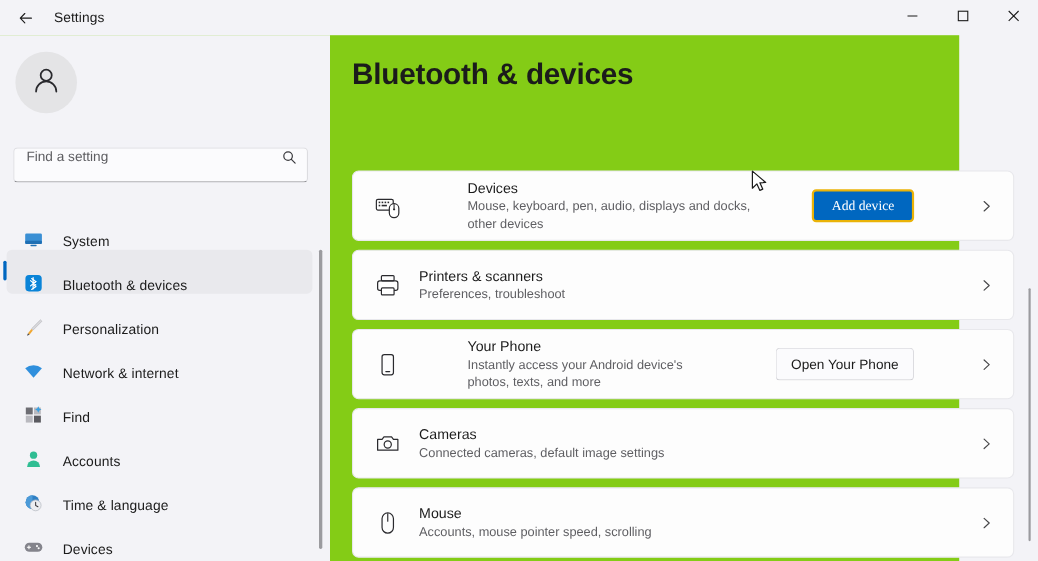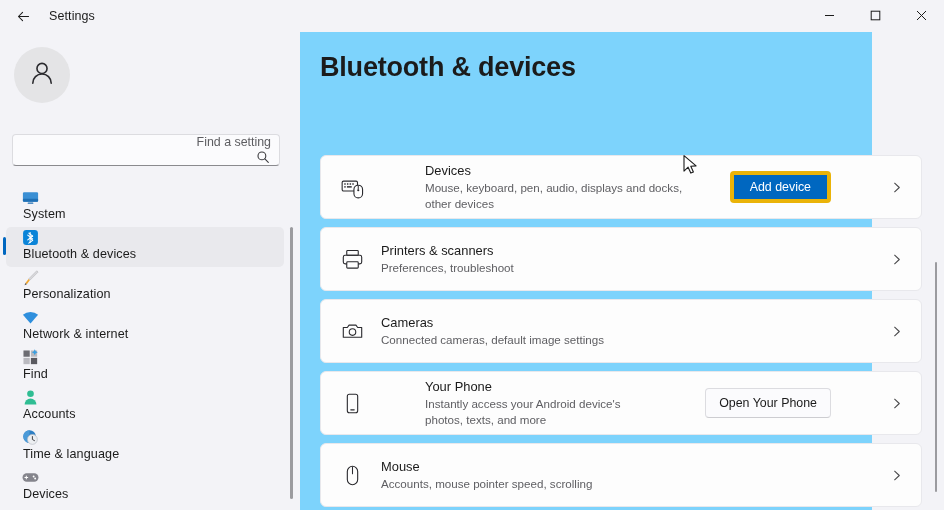--- a/index.html
+++ b/index.html
@@ -4,21 +4,21 @@
 <style>
   * { box-sizing: border-box; margin: 0; padding: 0; }
   html, body {
     width: 944px; height: 510px;
     overflow: hidden;
     font-family: "Liberation Sans", sans-serif;
     background: #f3f3f7;
     color: #1b1b1b;
     -webkit-font-smoothing: antialiased;
   }
-  #app { position: relative; width: 872px; height: 510px; background: #7dd3fc; }
+  #app { position: relative; width: 872px; height: 510px; background: #84cc16; }
 
   
   .titlebar {
     position: absolute; top: 0; left: 0; width: 944px; height: 32px;
     background: #f3f3f7;
     display: flex; align-items: center;
   }
   .back-btn {
     width: 34px; height: 30px; margin-left: 6px;
     display: flex; align-items: center; justify-content: center;
@@ -45,35 +45,33 @@
     background: #e4e4e6;
     display: flex; align-items: center; justify-content: center;
   }
   .searchbox {
     position: absolute; left: 12px; top: 102px;
     width: 268px; height: 32px;
     background: #fbfbfd;
     border: 1px solid #dcdce0;
     border-bottom: 1px solid #8a8a8e;
     border-radius: 4px;
-    display: flex; align-items: flex-end;
+    display: flex; align-items: flex-start;
     padding: 0 8px 0 11px;
-    flex-direction: column;
   }
   .searchbox .ph { flex: 1; font-size: 12.4px; color: #5d5d61; }
   .searchbox .sicon { width: 16px; height: 16px; display: flex; align-items: center; justify-content: center; }
 
   .navlist { position: absolute; left: 0; top: 155px; width: 292px; }
   .navitem {
     position: relative;
     height: 40px; margin: 0 8px 0 6px;
-    display: flex; align-items: flex-start;
+    display: flex; align-items: flex-end;
     border-radius: 5px;
     cursor: default;
-    flex-direction: column;
   }
   .navitem.selected { background: #e9e9ed; }
   .navitem.selected::before {
     content: ""; position: absolute; left: -3px; top: 10px;
     width: 3px; height: 18px; border-radius: 2px; background: #0067c0;
   }
   .nav-ico {
     width: 20px; height: 20px; margin-left: 14px;
     display: flex; align-items: center; justify-content: center;
     flex: 0 0 20px;
@@ -107,22 +105,22 @@
     color: #2a2a2e;
   }
   .card-text { flex: 1; margin-left: 16px; min-width: 0; }
   .card-title { font-size: 12.9px; color: #1b1b1b; line-height: 17px; }
   .card-sub { font-size: 11.6px; color: #5e5e62; line-height: 16px; margin-top: 1px; }
   .chev { width: 26px; flex: 0 0 26px; display: flex; align-items: center; justify-content: center; color: #474749; }
 
   .btn-accent {
     height: 30px; padding: 12px 16px;
     background: #0067c0; color: #ffffff;
-    border: 4px solid #eab308; border-radius: 4px;
-    font-size: 12.4px; font-family: Liberation Sans, sans-serif;
+    border: 2px solid #eab308; border-radius: 4px;
+    font-size: 12.4px; font-family: Liberation Serif, serif;
     display: flex; align-items: center; justify-content: center;
     margin-right: 8px; white-space: nowrap; cursor: default;
   }
   .btn-std {
     height: 30px; padding: 0 13px;
     background: #fbfbfd; color: #1b1b1b;
     border: 1px solid #dcdce0; border-bottom-color: #cdcdd1;
     border-radius: 4px;
     font-size: 12.4px; font-family: inherit;
     display: flex; align-items: center; justify-content: center;
@@ -337,38 +335,20 @@
           <div class="card-title">Printers &amp; scanners</div>
           <div class="card-sub">Preferences, troubleshoot</div>
         </div>
         <span class="chev">
           <svg width="13" height="13" viewBox="0 0 14 14">
               <path d="M5 2.4l5 4.6-5 4.6" fill="none" stroke="#474749" stroke-width="1.15" stroke-linecap="round" stroke-linejoin="round"></path>
             </svg>
         </span>
       </div>
 
-      <div class="card short">
-        <span class="card-ico">
-          <svg width="23" height="23" viewBox="0 0 24 24">
-            <path d="M2.4 7.8h4.2l1.8-2.4h7.2l1.8 2.4h4.2v10.2H2.4z" fill="none" stroke="#2a2a2e" stroke-width="1.15" stroke-linejoin="round"></path>
-            <circle cx="12" cy="12.6" r="3.4" fill="none" stroke="#2a2a2e" stroke-width="1.15"></circle>
-          </svg>
-        </span>
-        <div class="card-text">
-          <div class="card-title">Cameras</div>
-          <div class="card-sub">Connected cameras, default image settings</div>
-        </div>
-        <span class="chev">
-          <svg width="13" height="13" viewBox="0 0 14 14">
-              <path d="M5 2.4l5 4.6-5 4.6" fill="none" stroke="#474749" stroke-width="1.15" stroke-linecap="round" stroke-linejoin="round"></path>
-            </svg>
-        </span>
-      </div>
-
       <div class="card tall">
         <span class="card-ico">
           <svg width="23" height="23" viewBox="0 0 24 24">
             <rect x="6.6" y="2.4" width="10.8" height="19.2" rx="2.1" fill="none" stroke="#2a2a2e" stroke-width="1.15"></rect>
             <path d="M10.2 18.6h3.6" stroke="#2a2a2e" stroke-width="1.15" stroke-linecap="round"></path>
           </svg>
         </span>
         <div class="card-text">
           <div class="card-title">Your Phone</div>
           <div class="card-sub">Instantly access your Android device's photos, texts, and more</div>
@@ -377,20 +357,38 @@
         <span class="chev">
           <svg width="13" height="13" viewBox="0 0 14 14">
               <path d="M5 2.4l5 4.6-5 4.6" fill="none" stroke="#474749" stroke-width="1.15" stroke-linecap="round" stroke-linejoin="round"></path>
             </svg>
         </span>
       </div>
 
       <div class="card short">
         <span class="card-ico">
           <svg width="23" height="23" viewBox="0 0 24 24">
+            <path d="M2.4 7.8h4.2l1.8-2.4h7.2l1.8 2.4h4.2v10.2H2.4z" fill="none" stroke="#2a2a2e" stroke-width="1.15" stroke-linejoin="round"></path>
+            <circle cx="12" cy="12.6" r="3.4" fill="none" stroke="#2a2a2e" stroke-width="1.15"></circle>
+          </svg>
+        </span>
+        <div class="card-text">
+          <div class="card-title">Cameras</div>
+          <div class="card-sub">Connected cameras, default image settings</div>
+        </div>
+        <span class="chev">
+          <svg width="13" height="13" viewBox="0 0 14 14">
+              <path d="M5 2.4l5 4.6-5 4.6" fill="none" stroke="#474749" stroke-width="1.15" stroke-linecap="round" stroke-linejoin="round"></path>
+            </svg>
+        </span>
+      </div>
+
+      <div class="card short">
+        <span class="card-ico">
+          <svg width="23" height="23" viewBox="0 0 24 24">
             <rect x="6.6" y="2.4" width="10.8" height="19.2" rx="5.4" fill="none" stroke="#2a2a2e" stroke-width="1.15"></rect>
             <path d="M12 3.2v7" stroke="#2a2a2e" stroke-width="1.1" stroke-linecap="round"></path>
           </svg>
         </span>
         <div class="card-text">
           <div class="card-title">Mouse</div>
           <div class="card-sub">Accounts, mouse pointer speed, scrolling</div>
         </div>
         <span class="chev">
           <svg width="13" height="13" viewBox="0 0 14 14">

